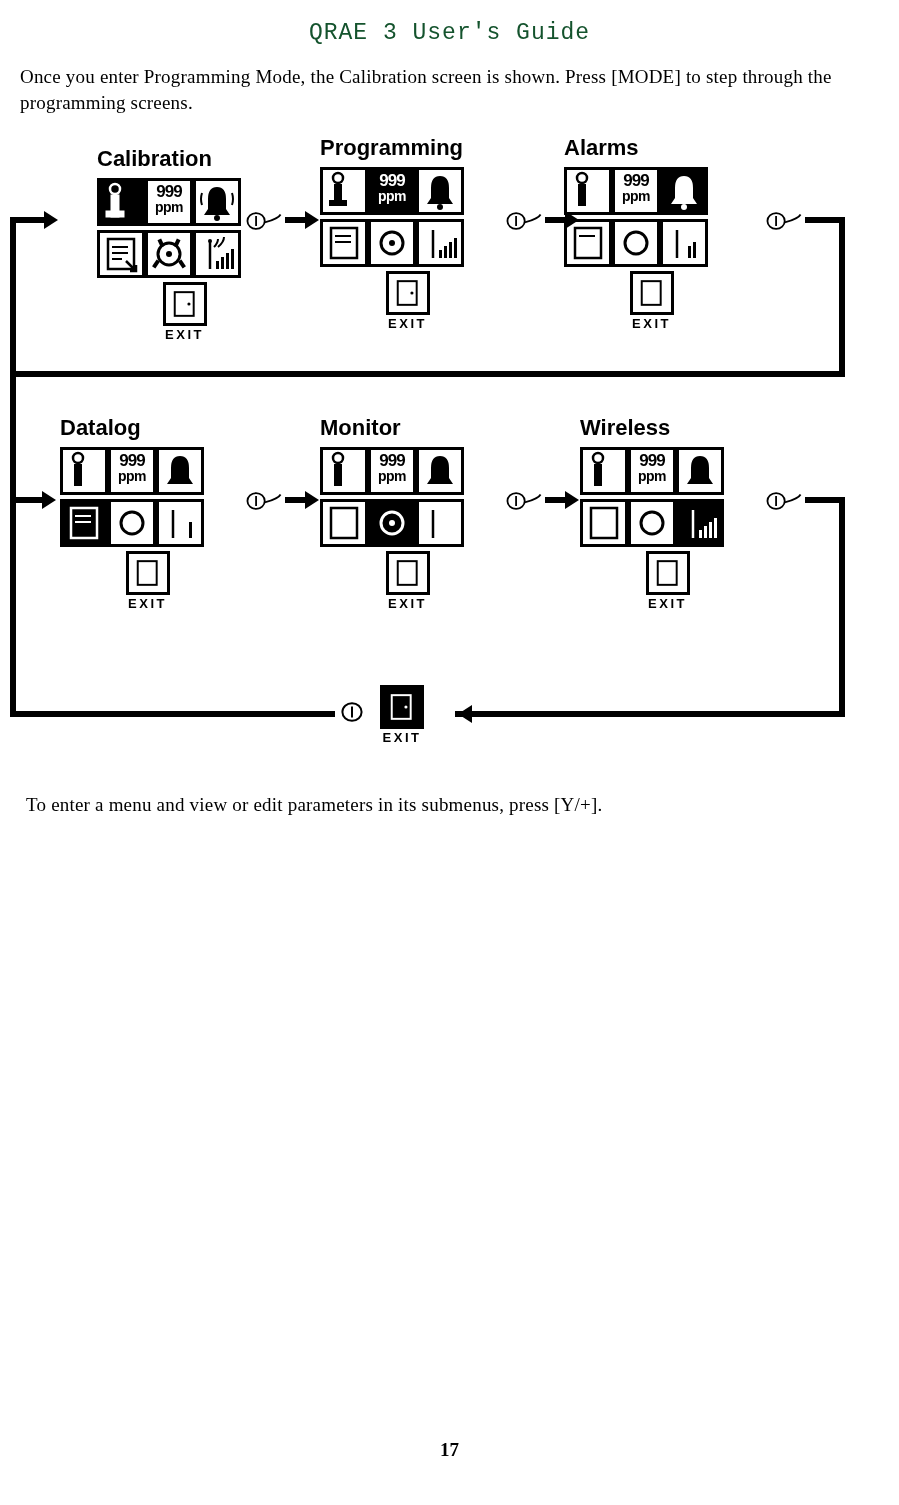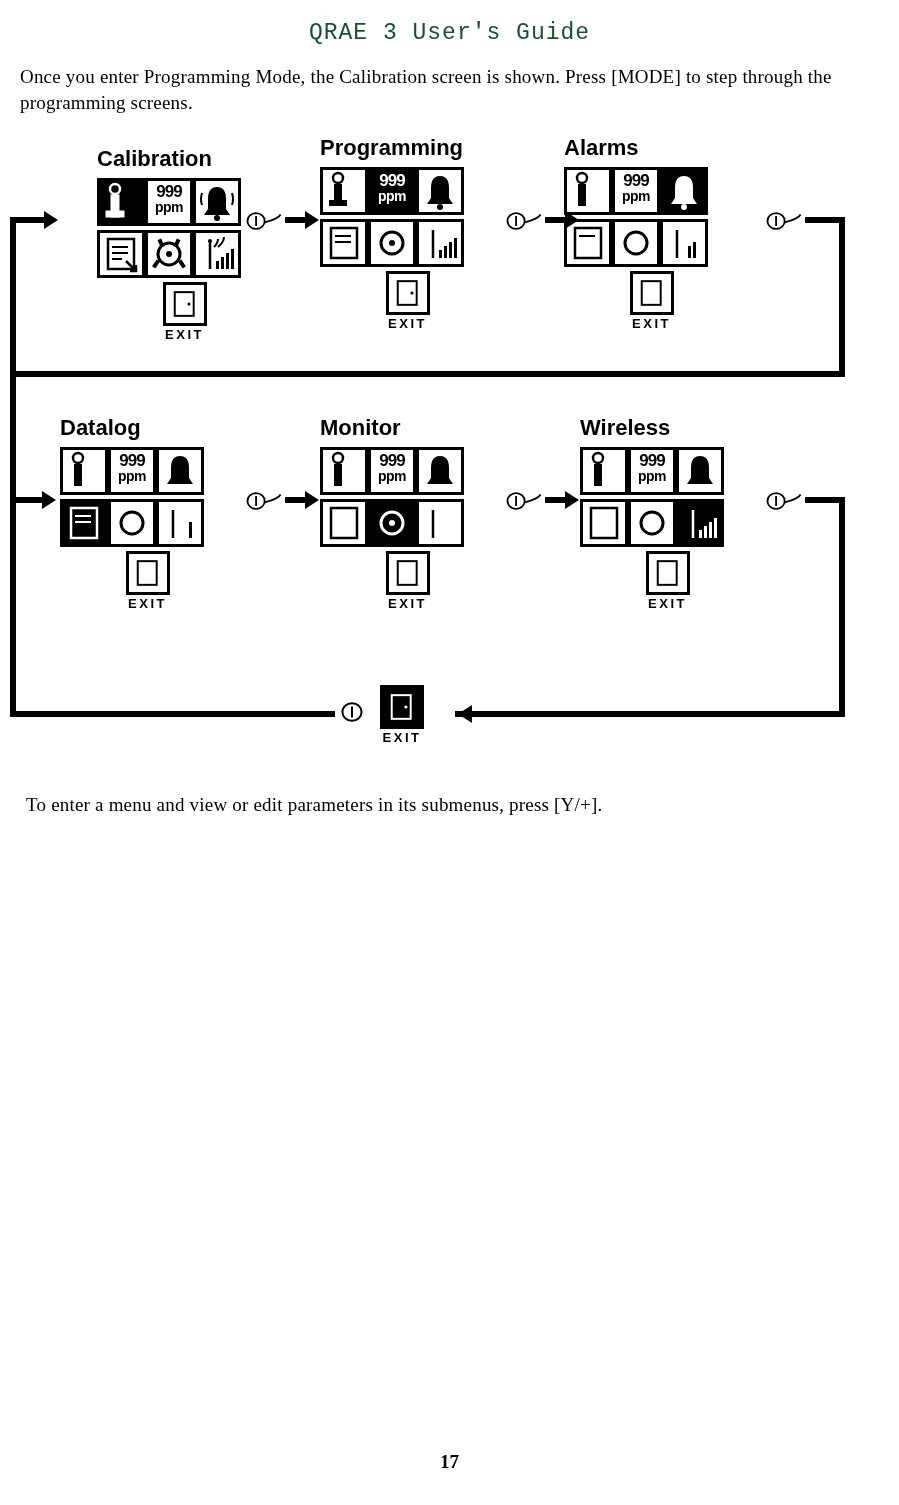--- a/index.html
+++ b/index.html
@@ -118,21 +118,21 @@
     .vbar { width: 6px; background: #000; position: absolute; }
     .hbar { height: 6px; background: #000; position: absolute; }
     .outro-text {
       font-size: 19px;
       font-family: "Times New Roman", serif;
       padding: 24px 8px 0 26px;
       letter-spacing: 0.2px;
     }
     .page-number {
       position: absolute;
-      bottom: 32px;
+      bottom: 44px;
       width: 100%;
       text-align: center;
       font-weight: bold;
       font-size: 19px;
     }
     .ppm-text {
       font-family: Arial, sans-serif;
       font-weight: 900;
       font-size: 17px;
       line-height: 0.85;

